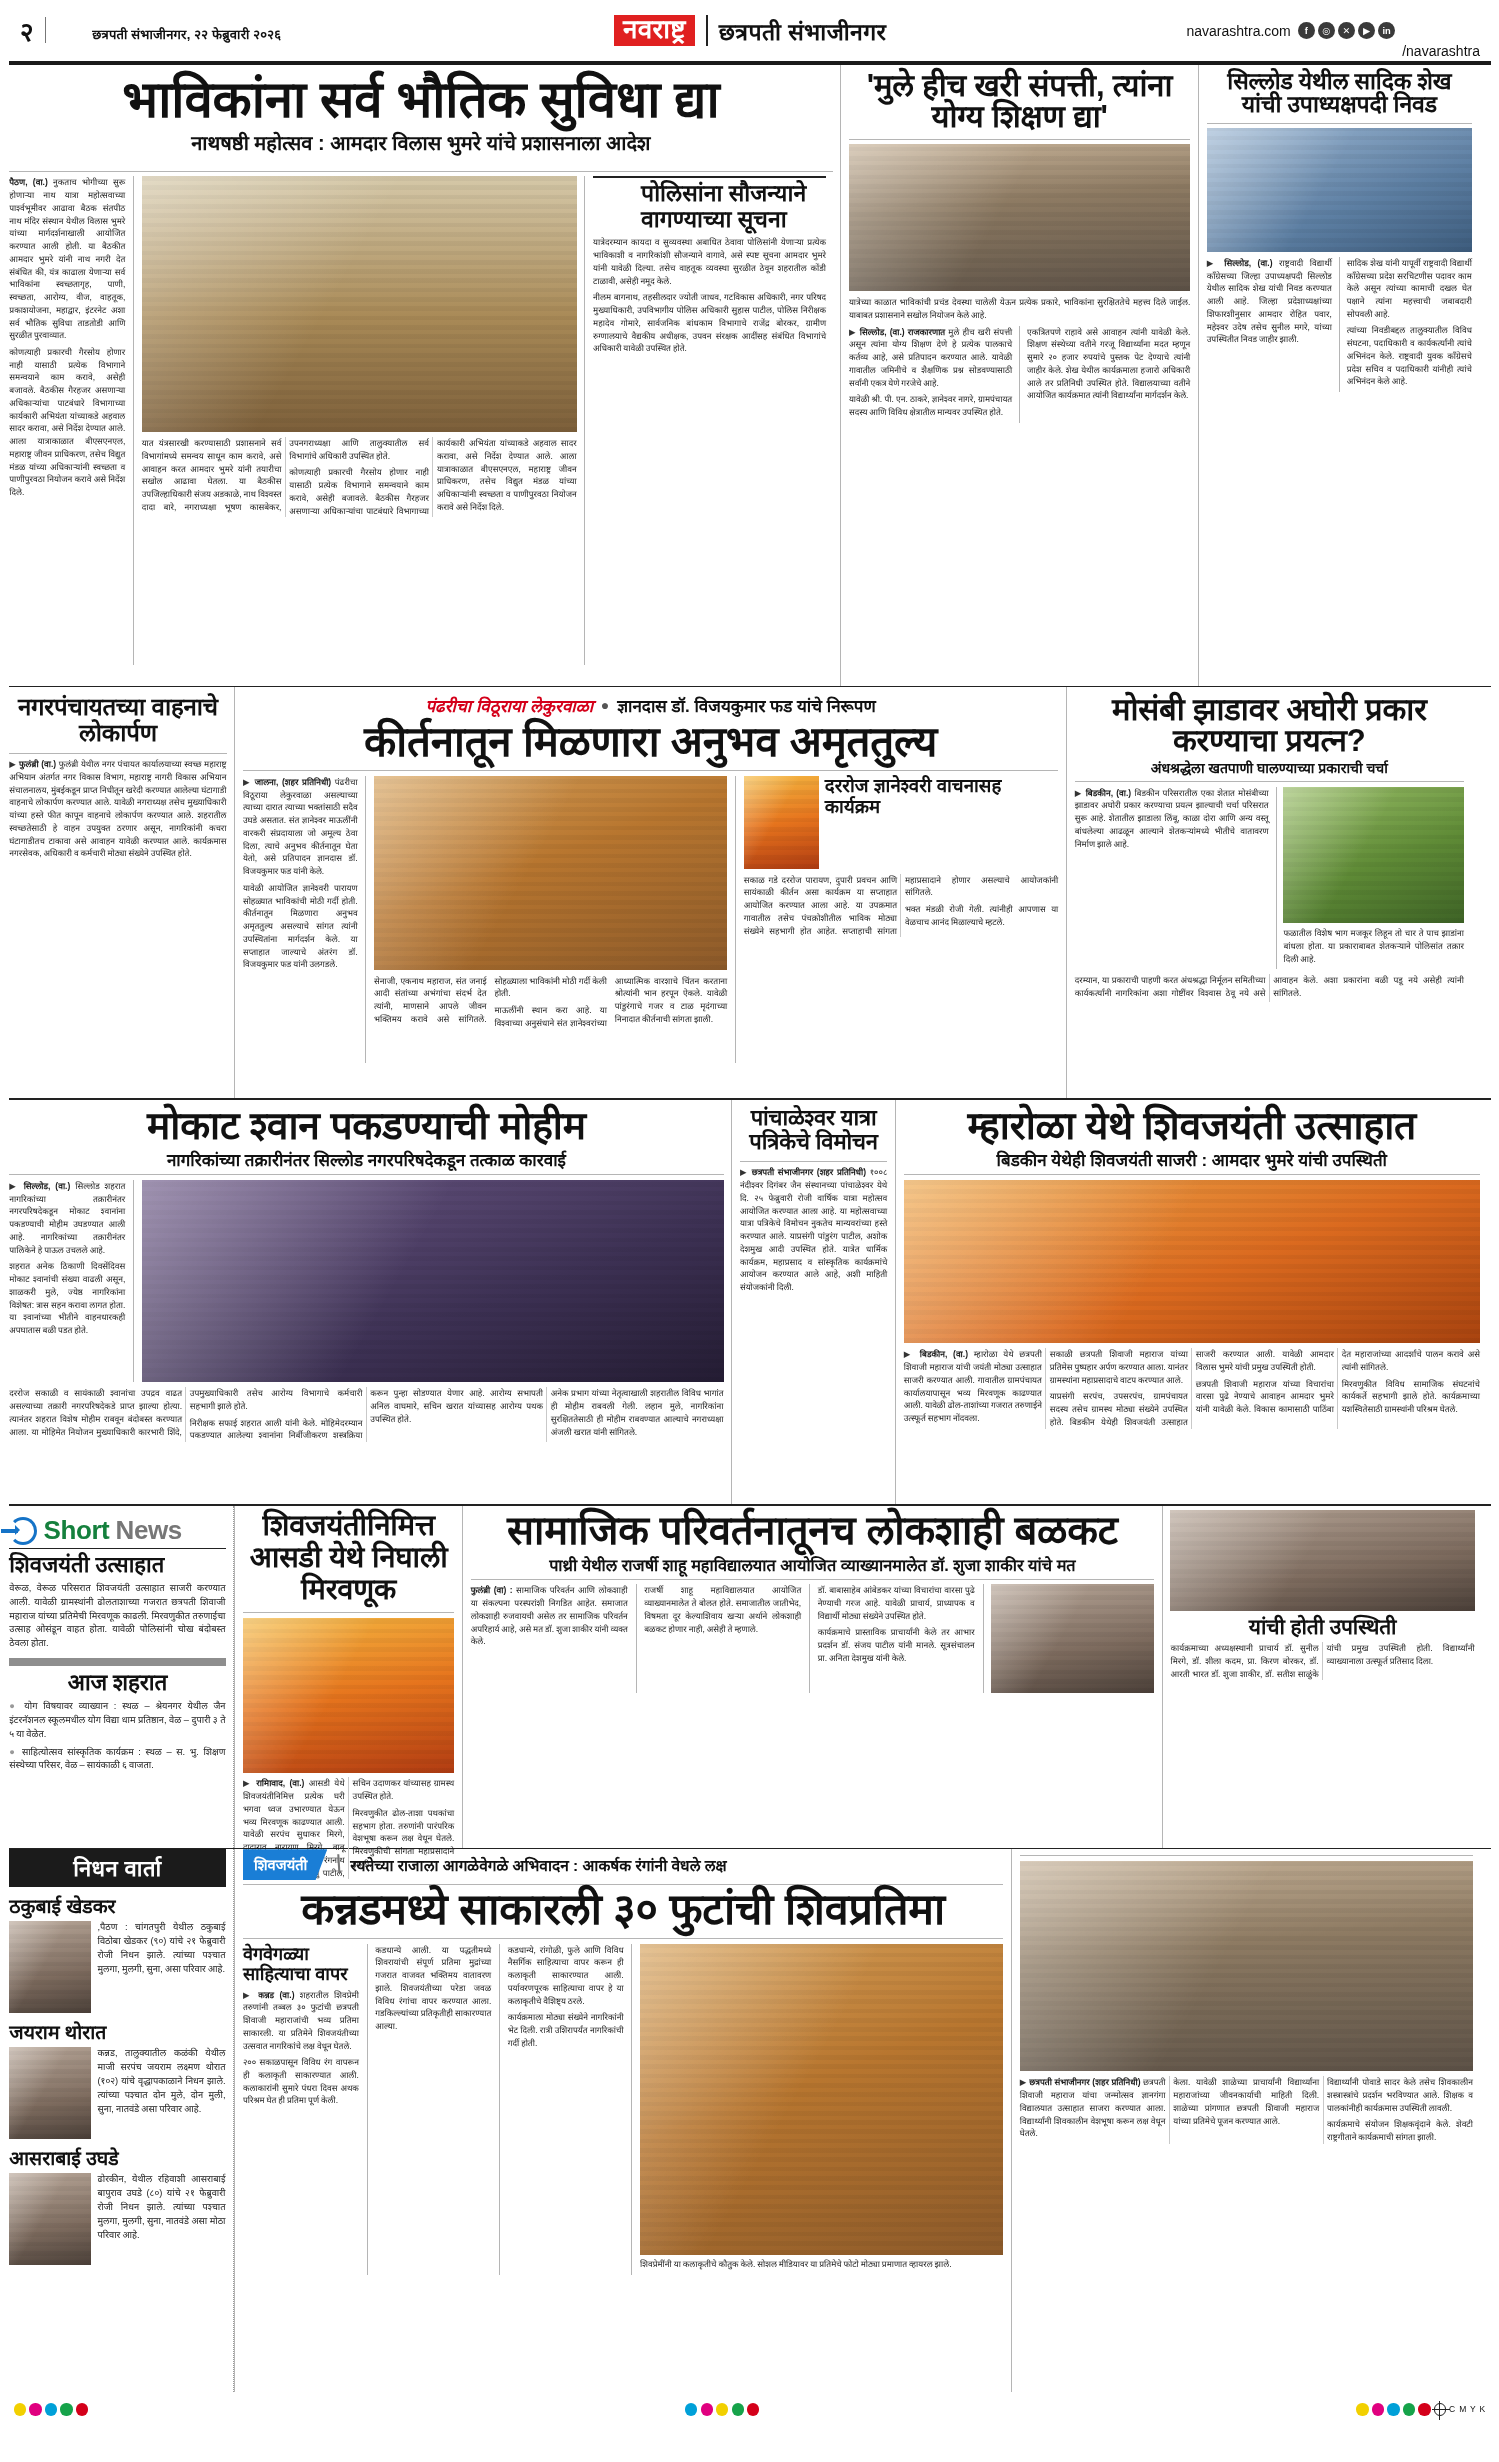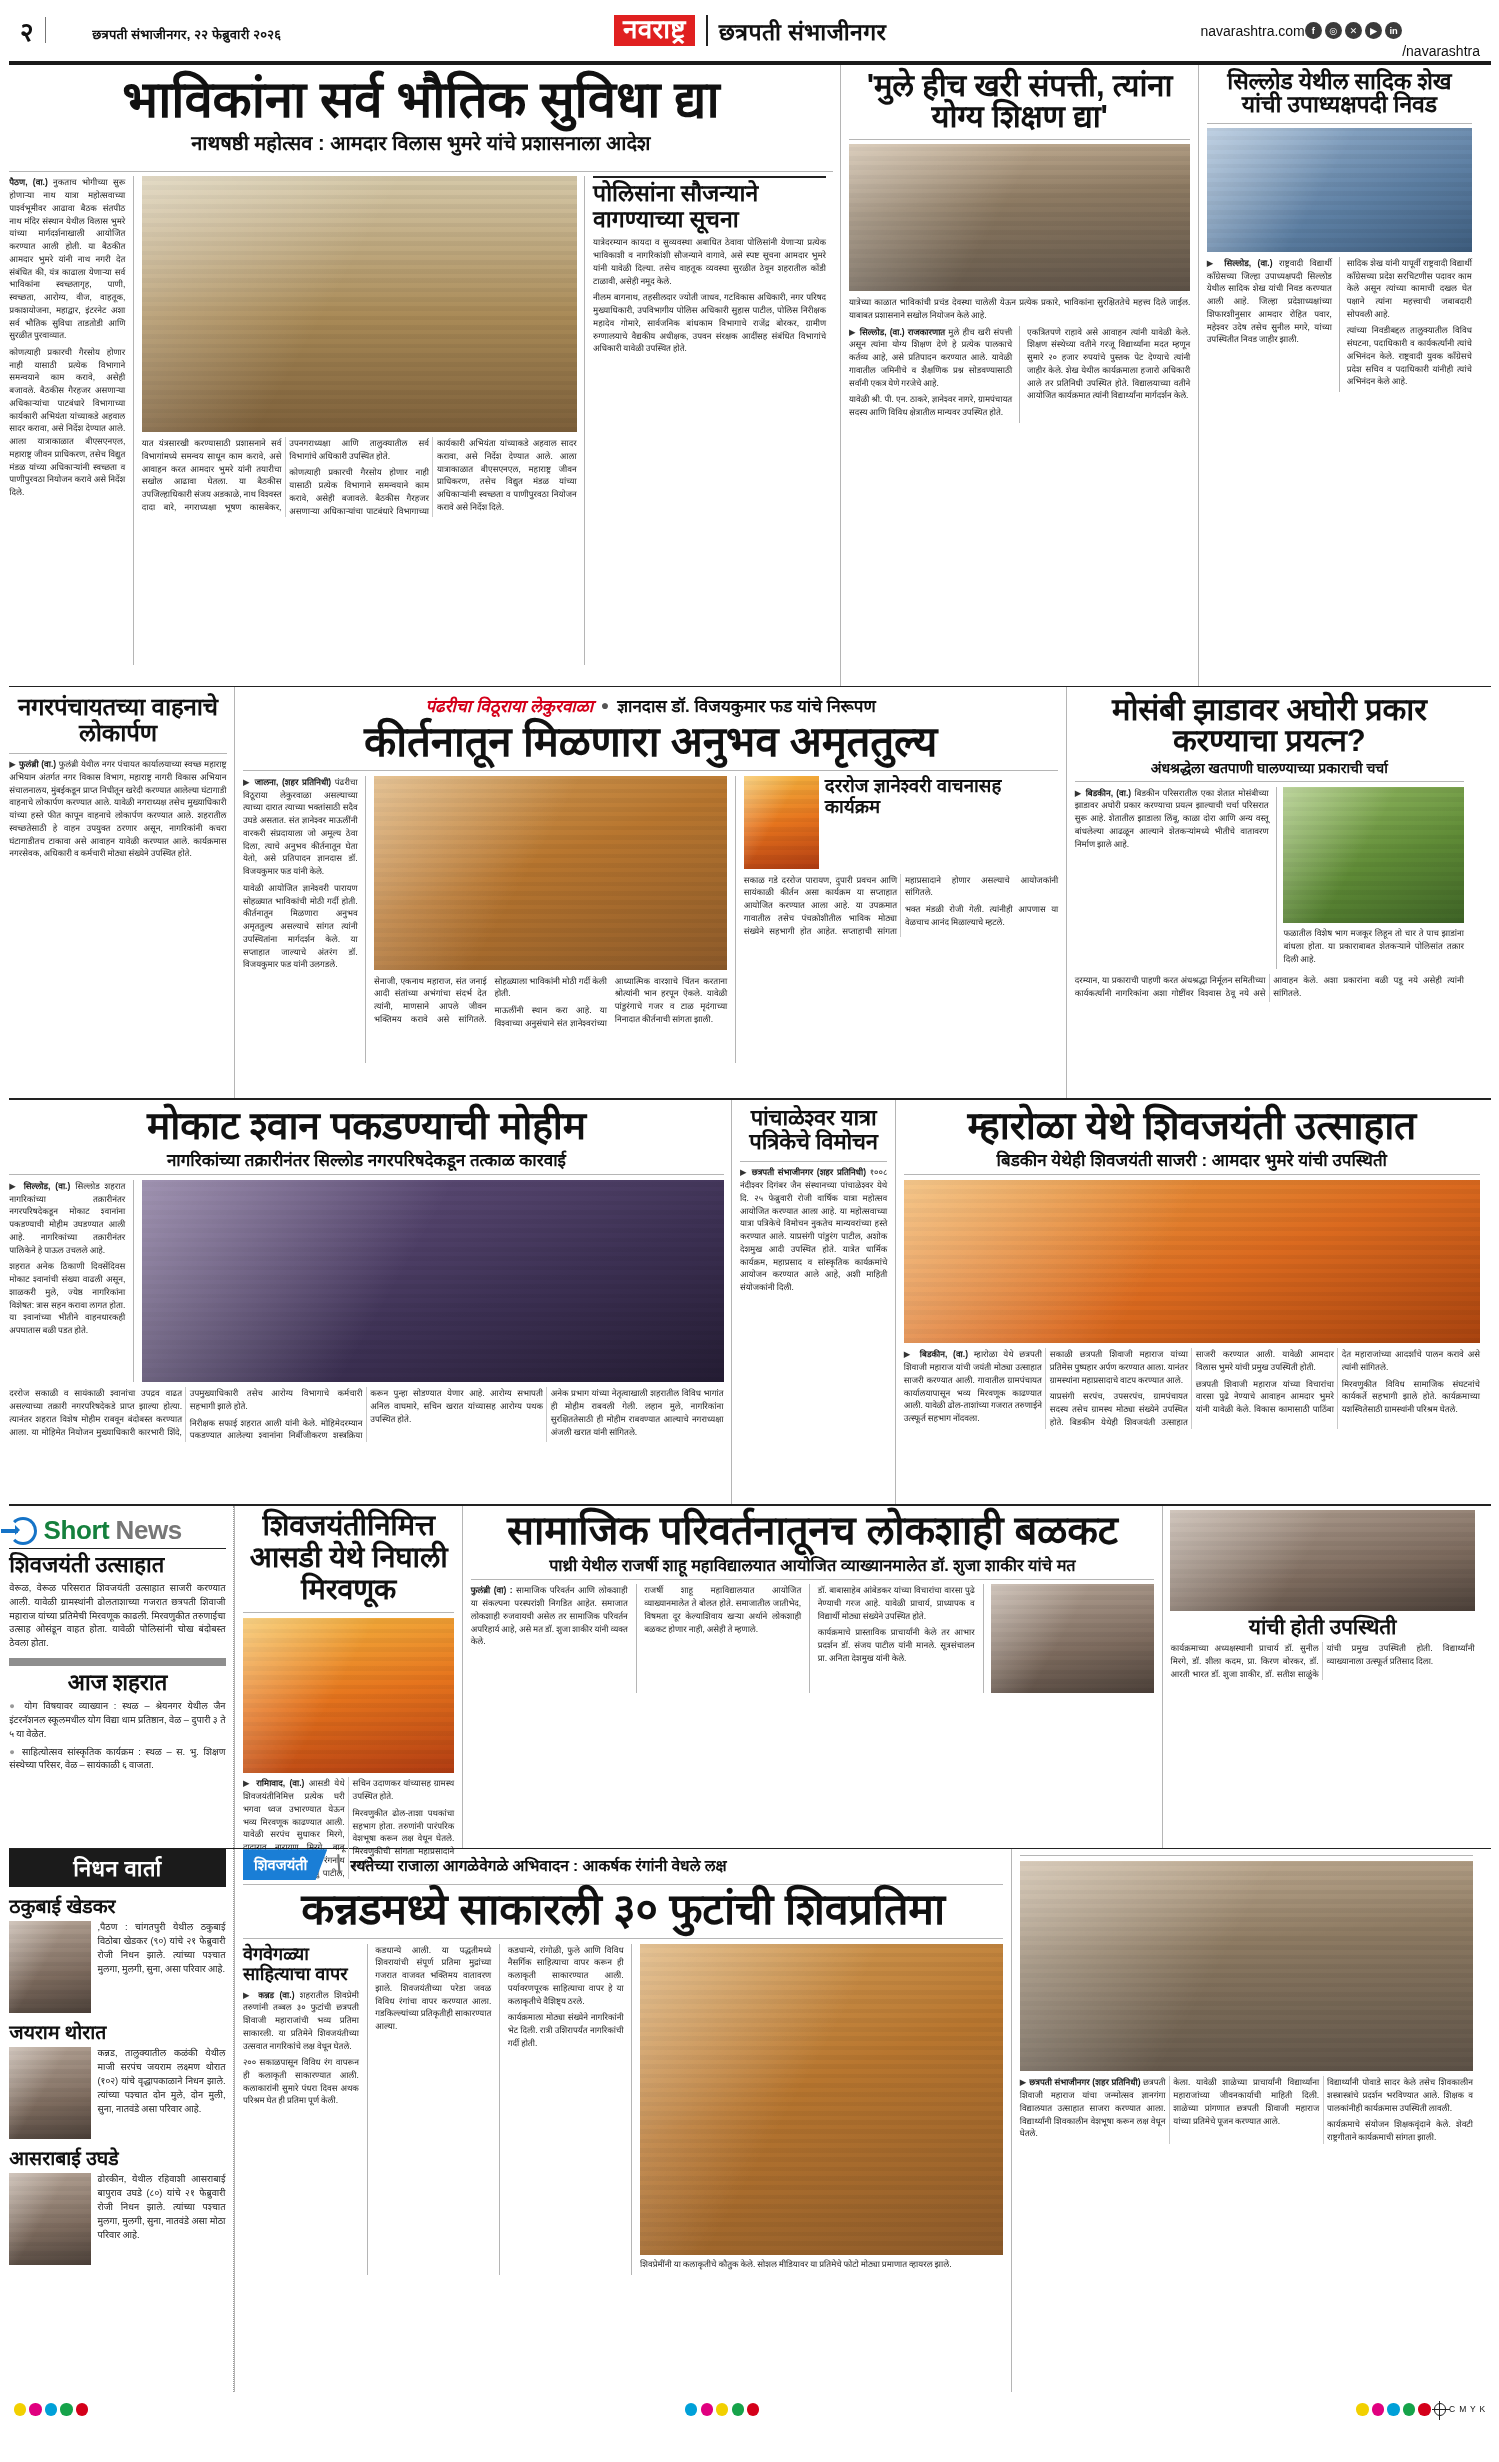--- a/index.html
+++ b/index.html
@@ -17,21 +17,21 @@
   .page-num{font-size:26px;font-weight:700;line-height:.9;}
   .mh-rule{width:1.6px;height:26px;background:#777;margin:0 3.1px 1.6px 0;}
   .mh-date{font-size:13px;font-weight:600;letter-spacing:0.2px;padding-bottom:1.6px;margin-left:32px;}
   .mh-center{flex:1;display:flex;align-items:center;justify-content:center;gap:11px;}
   .logo{
     background:#e02020;color:#fff;font-weight:700;font-size:26px;
     padding:1.6px 9.3px 3.9px;letter-spacing:0.4px;line-height:1;
   }
   .logo-sep{width:1.6px;height:31px;background:#222;}
   .logo-city{font-size:23px;font-weight:700;letter-spacing:0.4px;}
-  .mh-right{flex:0 0 334px;display:flex;align-items:center;justify-content:flex-end;gap:0;}
+  .mh-right{flex:0 0 334px;display:flex;align-items:center;justify-content:flex-end;gap:7px;}
   .site{font-size:14px;font-weight:500;}
   .socials{display:flex;gap:3.1px;align-items:center;}
   .soc{width:17px;height:17px;border-radius:50%;background:#3a3a3a;color:#fff;
        display:flex;align-items:center;justify-content:center;font-size:9.3px;font-weight:700;}
   .handle{font-size:14px;font-weight:500;margin-top:40px;}
 
   .rule-thick{height:3.9px;background:#1a1a1a;margin:0 9.3px;}
   .vline{width:0.8px;background:#b5b5b5;}
   .hline{height:0.8px;background:#b5b5b5;}
   .hline-dark{height:1.6px;background:#222;}
@@ -145,21 +145,21 @@
       <div style="width:435px;">
         <div class="ph stage" style="height:256px;"></div>
         <div class="body" style="margin-top:4.7px;column-count:3;column-gap:7.8px;column-rule:0.8px solid #c9c9c9;">
           <p>यात यंत्रसारखी करण्यासाठी प्रशासनाने सर्व विभागांमध्ये समन्वय साधून काम करावे, असे आवाहन करत आमदार भुमरे यांनी तयारीचा सखोल आढावा घेतला. या बैठकीस उपजिल्हाधिकारी संजय अडकाळे, नाथ विश्वस्त दादा बारे, नगराध्यक्षा भूषण कासबेकर, उपनगराध्यक्षा आणि तालुक्यातील सर्व विभागांचे अधिकारी उपस्थित होते.</p>
           <p>कोणत्याही प्रकारची गैरसोय होणार नाही यासाठी प्रत्येक विभागाने समन्वयाने काम करावे, असेही बजावले. बैठकीस गैरहजर असणाऱ्या अधिकाऱ्यांचा पाटबंधारे विभागाच्या कार्यकारी अभियंता यांच्याकडे अहवाल सादर करावा, असे निर्देश देण्यात आले. आला यात्राकाळात बीएसएनएल, महाराष्ट्र जीवन प्राधिकरण, तसेच विद्युत मंडळ यांच्या अधिकाऱ्यांनी स्वच्छता व पाणीपुरवठा नियोजन करावे असे निर्देश दिले.</p>
         </div>
       </div>
       <div class="vline"></div>
       <div style="width:233px;">
         <div class="hline-dark" style="margin-bottom:3.1px;"></div>
-        <div class="sub" style="font-size:23px;">पोलिसांना सौजन्याने वागण्याच्या सूचना</div>
+        <div class="sub" style="font-size:23px;margin-left:48px;">पोलिसांना सौजन्याने वागण्याच्या सूचना</div>
         <div class="body" style="margin-top:3.9px;">
           <p>यात्रेदरम्यान कायदा व सुव्यवस्था अबाधित ठेवावा पोलिसांनी येणाऱ्या प्रत्येक भाविकाशी व नागरिकांशी सौजन्याने वागावे, असे स्पष्ट सूचना आमदार भुमरे यांनी यावेळी दिल्या. तसेच वाहतूक व्यवस्था सुरळीत ठेवून शहरातील कोंडी टाळावी, असेही नमूद केले.</p>
           <p>नीलम बागनाथ, तहसीलदार ज्योती जाधव, गटविकास अधिकारी, नगर परिषद मुख्याधिकारी, उपविभागीय पोलिस अधिकारी सुहास पाटील, पोलिस निरीक्षक महादेव गोमारे, सार्वजनिक बांधकाम विभागाचे राजेंद्र बोरकर, ग्रामीण रुग्णालयाचे वैद्यकीय अधीक्षक, उपवन संरक्षक आदींसह संबंधित विभागांचे अधिकारी यावेळी उपस्थित होते.</p>
         </div>
       </div>
     </div>
   </div>
 
   <div class="vline"></div>
 

